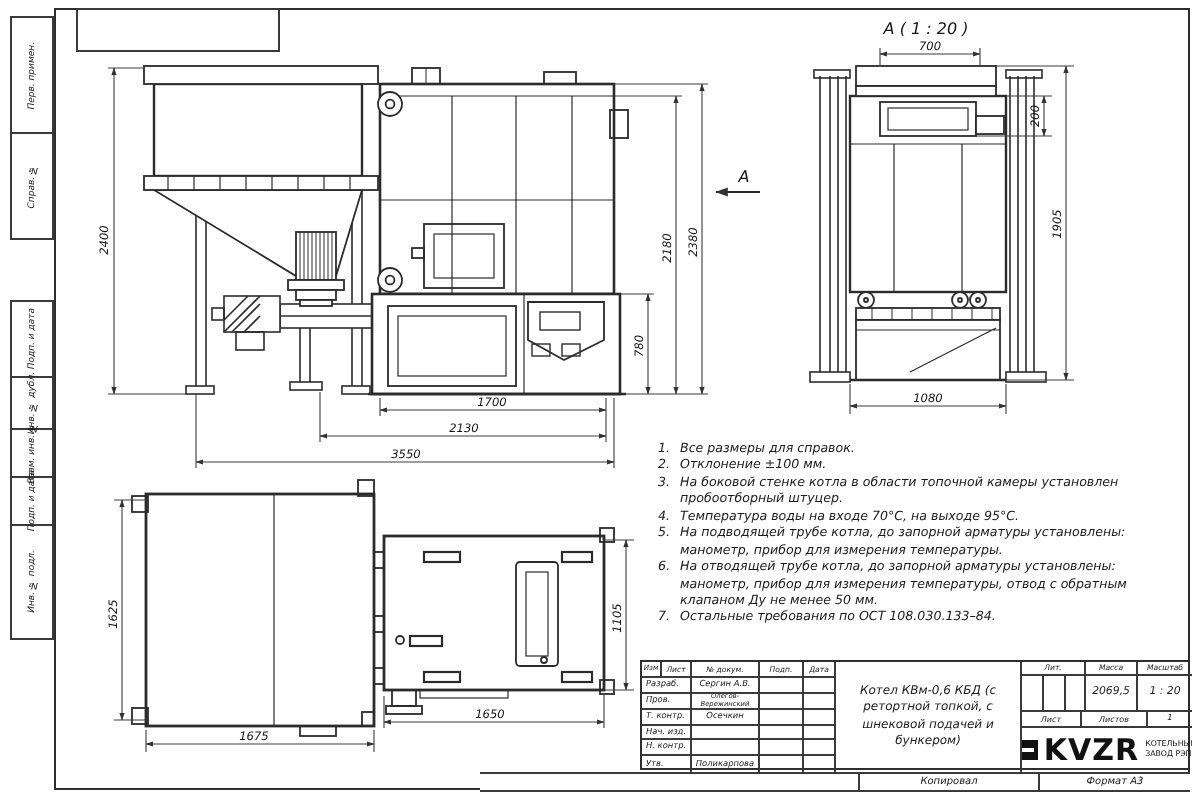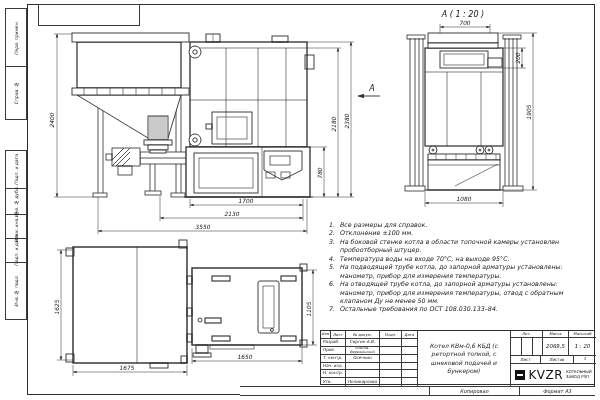--- a/index.html
+++ b/index.html
@@ -16,21 +16,21 @@
   .vwrap.eb{border-bottom:none}
   .vtext{writing-mode:vertical-rl;transform:rotate(180deg);font-size:4.5px;font-style:italic;white-space:nowrap}
   .notes{font-size:6.3px;font-style:italic;line-height:1.34}
   .note-row{display:flex}
   .note-row .n{width:11px;text-align:right;margin-right:5px;flex:none}
   .note-row .t{flex:1}
   .title-text{font-size:6px;font-style:italic;padding:2px 4px;display:flex;align-items:center;justify-content:center;text-align:center;line-height:1.35}
   .logo{display:flex;align-items:center;justify-content:center;gap:3px;font-style:normal}
   .logo-sq{width:10px;height:10px;background:#111;position:relative;flex:none}
   .logo-sq:after{content:"";position:absolute;left:2px;top:4px;width:6px;height:2px;background:#fff}
-  .logo-kvzr{font-weight:normal;font-size:12px;letter-spacing:0.5px;color:#111}
+  .logo-kvzr{font-weight:bold;font-size:15px;letter-spacing:0.5px;color:#111}
   .logo-co{font-size:3.9px;line-height:1.2;text-align:left;color:#111}
   svg text{font-family:"DejaVu Sans",sans-serif;font-style:italic;fill:#151515;stroke:none}
 </style>
 </head>
 <body>
 
 <div class="page">
 
   <svg class="abs" style="left:0;top:0" width="600" height="400" viewBox="0 0 600 400">
     <defs>

